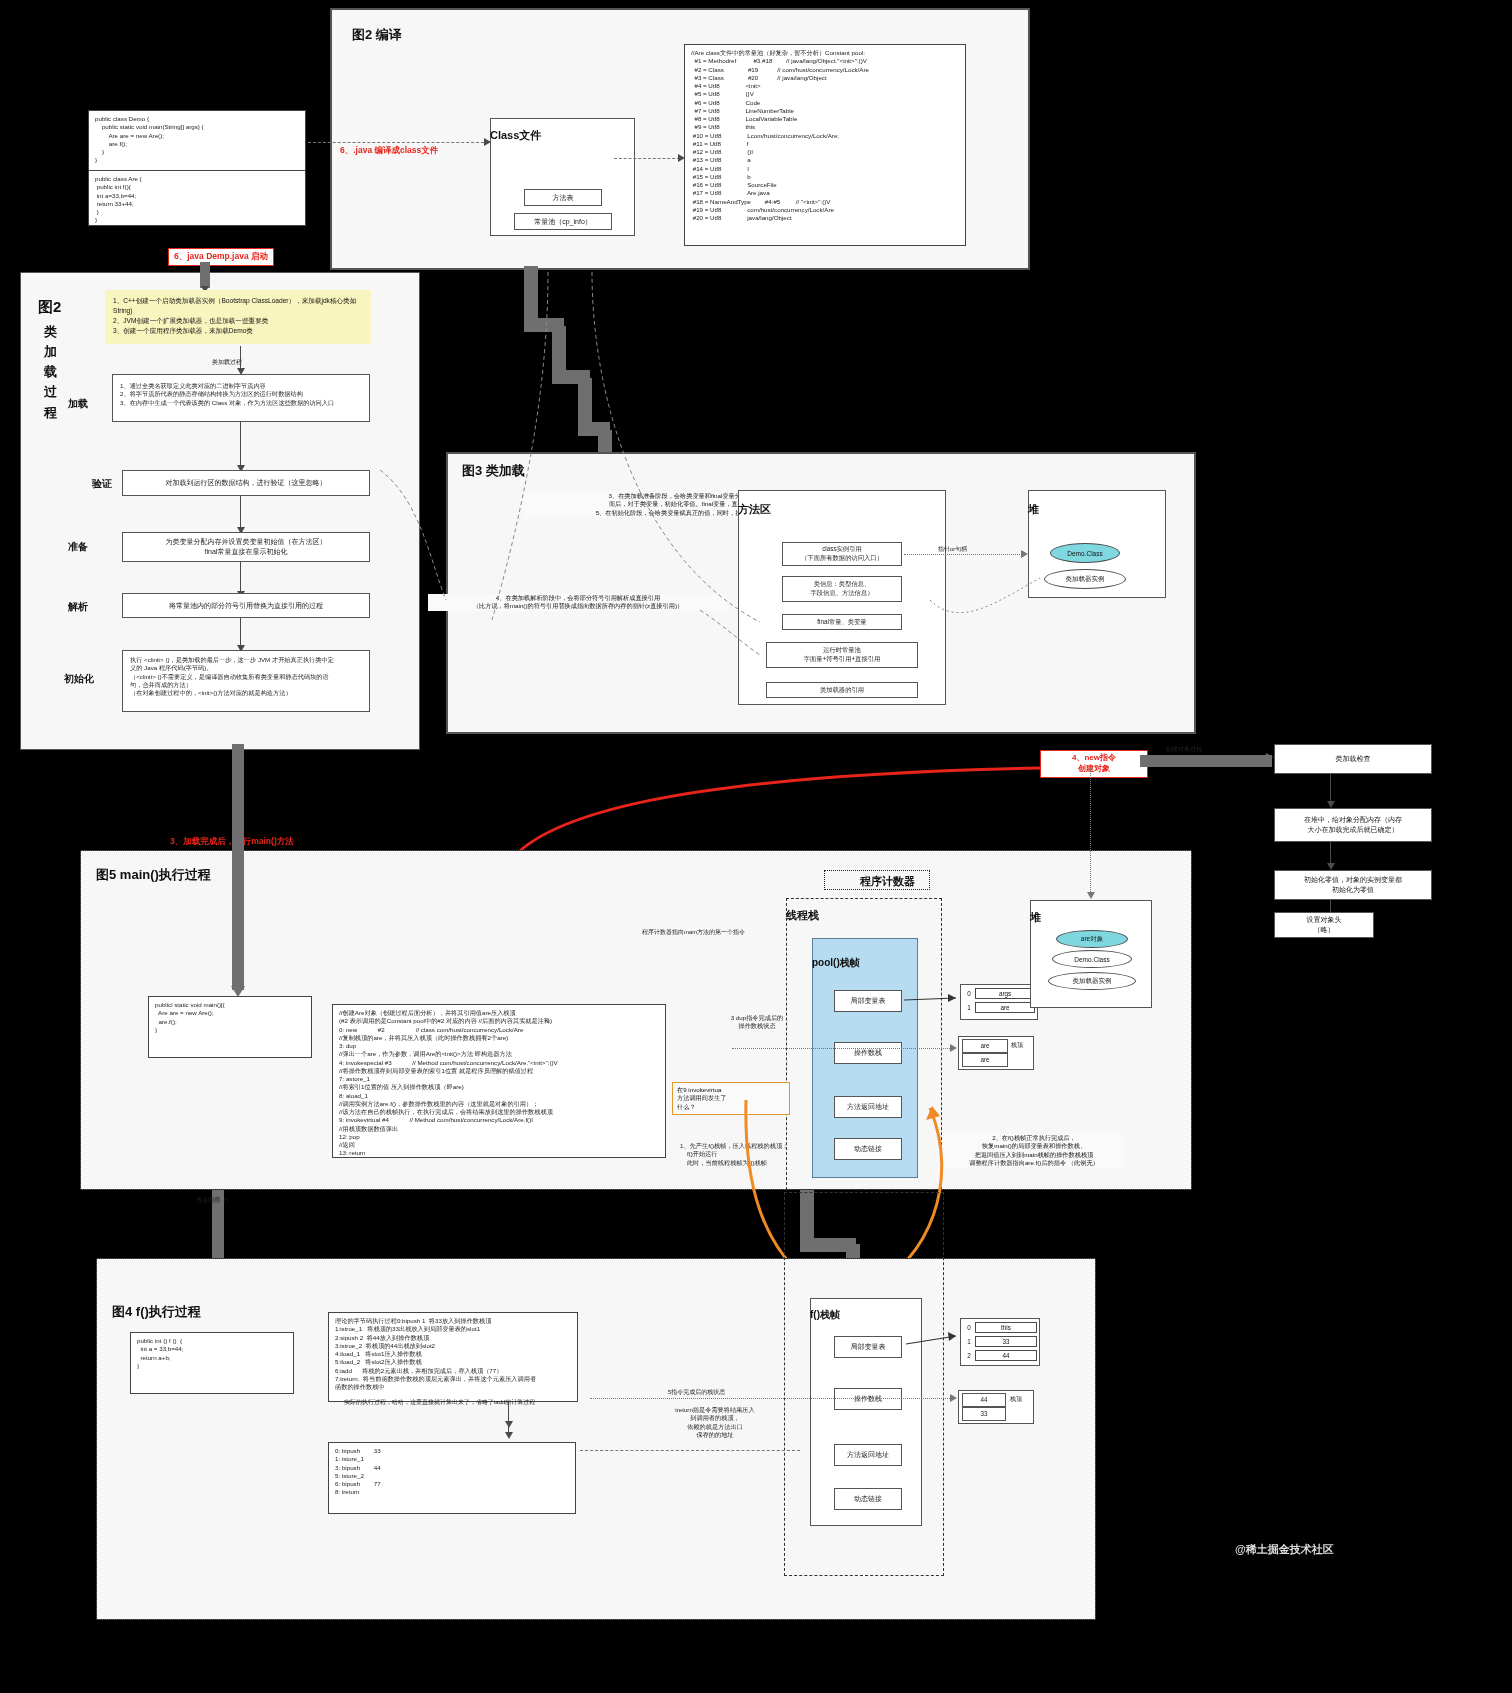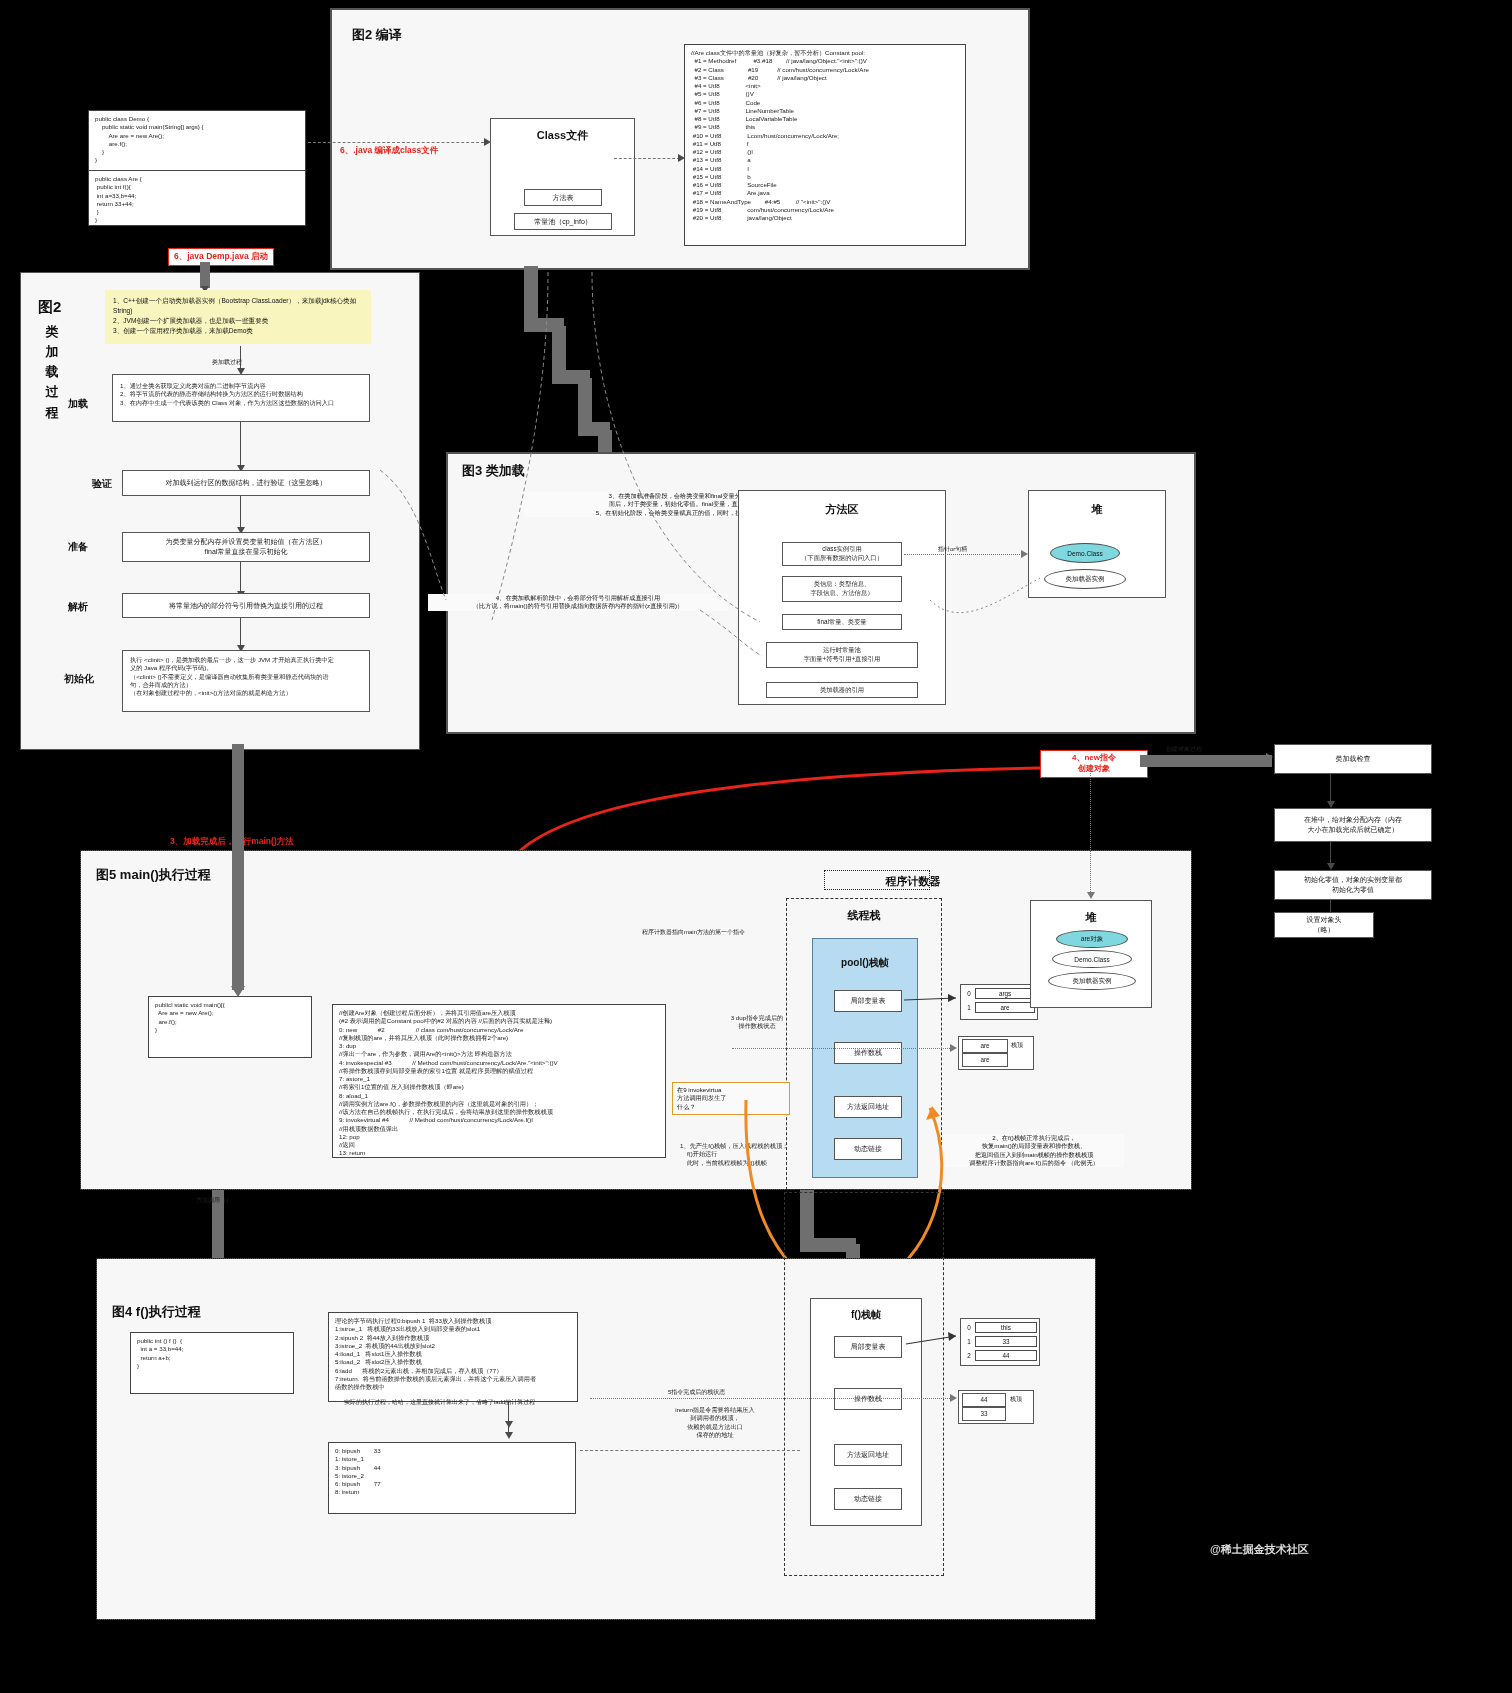--- a/index.html
+++ b/index.html
@@ -1,55 +1,55 @@
 <!DOCTYPE html>
 <html><head>
 <meta charset="utf-8">
 <style>
   html,body{margin:0;padding:0;background:#000;}
   body{font-family:"Liberation Sans","DejaVu Sans",sans-serif;}
   #page{position:relative;width:1512px;height:1693px;background:#000;overflow:hidden;}
 
   .panel{position:absolute;background:#f7f7f7;border:1px solid #555;box-sizing:border-box;}
-  .panel-title{position:absolute;font-weight:bold;font-size:13px;color:#111;text-align:center;}
+  .panel-title{position:absolute;font-weight:bold;font-size:13px;color:#111;}
   .whitebox{position:absolute;background:#fff;border:1px solid #555;box-sizing:border-box;}
   .codebox{position:absolute;background:#fff;border:1px solid #444;box-sizing:border-box;
            font-size:6.2px;line-height:1.33;color:#222;padding:4px 6px;white-space:pre;overflow:hidden;}
   .note{position:absolute;font-size:6.2px;line-height:1.35;color:#222;white-space:pre;}
   .noteb{position:absolute;font-size:6.2px;line-height:1.35;color:#111;white-space:pre;background:#fafafa;}
   .yellow{position:absolute;background:#f8f5bf;border:0;font-size:6.6px;line-height:1.5;
           color:#111;padding:6px 8px;white-space:pre-wrap;box-sizing:border-box;}
   .redlbl{position:absolute;color:#e8241a;font-weight:bold;font-size:8.5px;white-space:nowrap;}
   .redbox{position:absolute;color:#e8241a;font-weight:bold;font-size:8.5px;background:#fff;
           border:1px solid #e8241a;padding:2px 5px;white-space:nowrap;}
   .stagelbl{position:absolute;font-weight:bold;font-size:10px;color:#111;}
   .ctr{display:flex;align-items:center;justify-content:center;text-align:center;
        font-size:7px;line-height:1.4;color:#1a1a1a;padding:3px 5px;box-sizing:border-box;white-space:pre-line;}
-  .boxtitle{position:absolute;font-weight:bold;font-size:11px;color:#111;text-align:center;}
+  .boxtitle{position:absolute;font-weight:bold;font-size:11px;color:#111;text-align:left;}
   .line{position:absolute;background:#4a4a4a;}
   .vline{width:1px;}
   .thickline{position:absolute;background:#6f6f6f;}
   .dash-h{position:absolute;height:0;border-top:1px dashed #777;}
   .dot-h{position:absolute;height:0;border-top:1px dotted #777;}
   .dot-v{position:absolute;width:0;border-left:1px dotted #777;}
   .dotpanel{position:absolute;border:1px dotted #222;box-sizing:border-box;background:transparent;}
   .dashdot{position:absolute;border:1px dashed #333;box-sizing:border-box;background:transparent;}
   .ell{position:absolute;border:1px solid #4a4a4a;border-radius:50%;
        display:flex;align-items:center;justify-content:center;font-size:6.5px;color:#111;background:#fff;}
   .ell.cyan{background:#7fd8e0;}
   .bluebox{position:absolute;background:#b7dcf2;border:1px solid #5a7f99;box-sizing:border-box;}
   .arrow{position:absolute;width:0;height:0;}
   .ar-down{border-left:4px solid transparent;border-right:4px solid transparent;border-top:7px solid #4a4a4a;}
   .ar-right{border-top:4px solid transparent;border-bottom:4px solid transparent;border-left:7px solid #4a4a4a;}
   .ar-down-thick{border-left:7px solid transparent;border-right:7px solid transparent;border-top:11px solid #6f6f6f;}
   .tiny{font-size:6px;color:#222;position:absolute;white-space:nowrap;}
   .slotrow{display:flex;align-items:center;font-size:6.3px;color:#111;}
   .slotnum{width:12px;text-align:center;}
   .slotcell{border:1px solid #4a4a4a;background:#fff;flex:1;text-align:center;padding:1px 0;}
-  .wm{position:absolute;color:#dcdcdc;font-size:11px;font-weight:bold;white-space:nowrap;}
+  .wm{position:absolute;color:#dcdcdc;font-size:11px;font-weight:bold;white-space:nowrap;margin-left:25px;}
   svg{position:absolute;left:0;top:0;overflow:visible;pointer-events:none;}
 </style>
 </head>
 <body>
 
 <div id="page">
 
   <div class="panel" style="left:330px;top:8px;width:700px;height:262px;border-width:2px;"></div>
   <div class="panel-title" style="left:352px;top:26px;">图2 编译</div>
 

